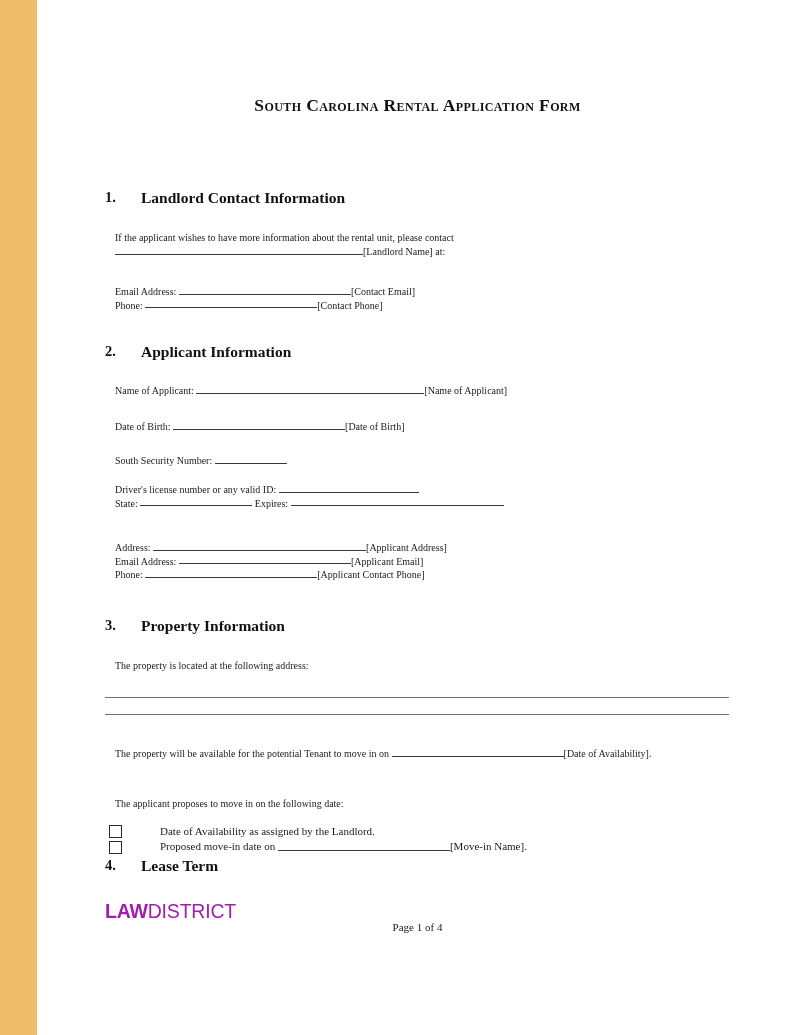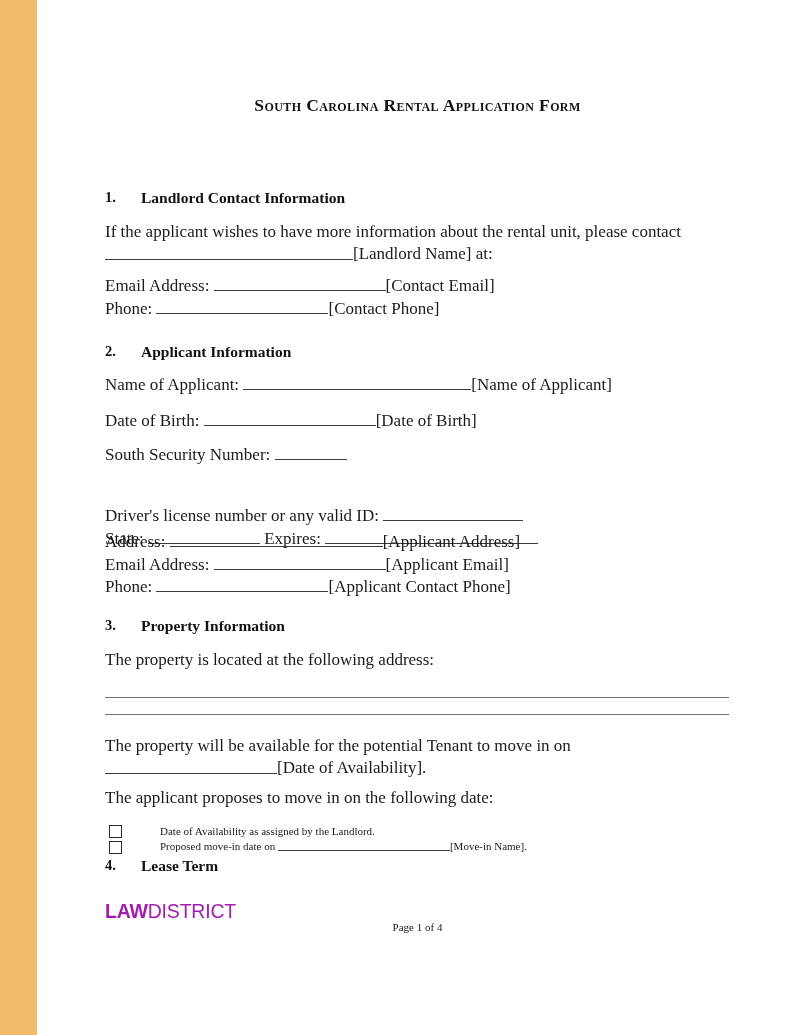--- a/index.html
+++ b/index.html
@@ -73,22 +73,22 @@
     display: flex;
   }
   h2.section-head .num {
     width: 36px;
     flex: 0 0 36px;
     font-size: 14.5px;
   }
   h2.section-head .ttl { flex: 1 1 auto; }
 
   p.para {
-    margin: 0;
-    font-size: 17px;
+    margin: 10px;
+    font-size: 10px;
     line-height: 1.2;
     color: #1a1a1a;
   }
 
   .tight { line-height: 1.18; }
 
   
   .blank {
     display: inline-block;
     border-bottom: 1.1px solid #3a3a3a;
@@ -208,21 +208,21 @@
       </p>
     </div>
 
     <div class="blk" style="top:443px;">
       <p class="para">
         <span>South Security Number:</span>
         <span class="blank b-xs"></span>
       </p>
     </div>
 
-    <div class="blk" style="top:504px;">
+    <div class="blk" style="top:472px;">
       <p class="para tight">
         <span>Driver's license number or any valid ID:</span>
         <span class="blank b-md"></span><br>
         <span>State:</span>
         <span class="blank b-sm"></span>
         <span>Expires:</span>
         <span class="blank b-xl"></span>
       </p>
     </div>
 

